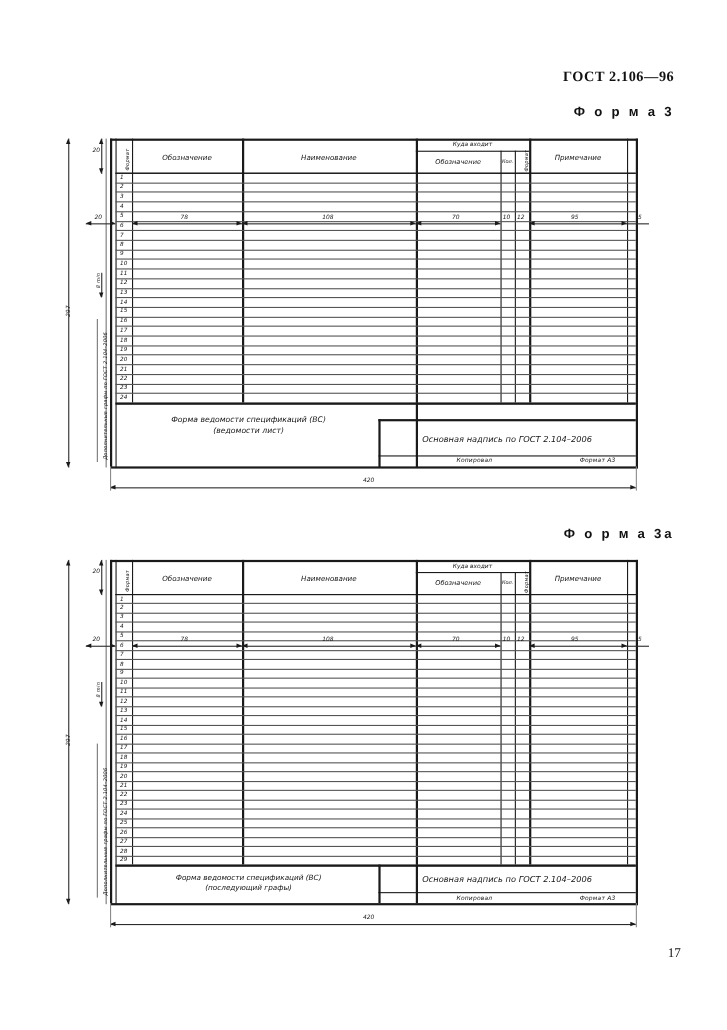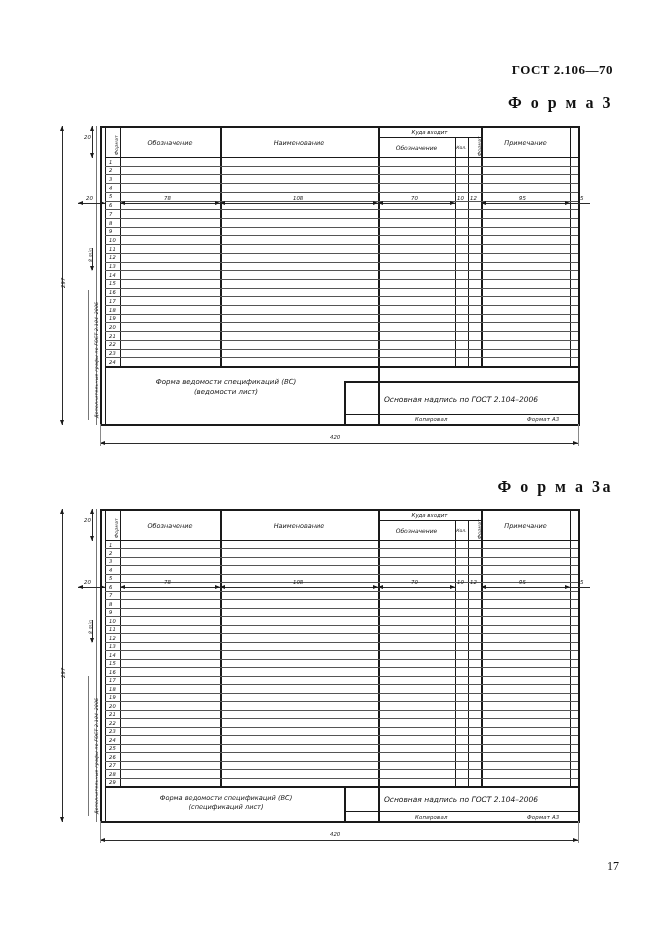--- a/index.html
+++ b/index.html
@@ -11,22 +11,22 @@
   .page{position:absolute;inset:0;}
 
   
   .std-no{
     position:absolute;right:48px;top:62px;
     font-family:"Liberation Serif", serif;
     font-weight:bold;font-size:13px;letter-spacing:.5px;
   }
   .form-label{
     position:absolute;right:48px;
-    font-family:Liberation Serif, serif;
-    font-weight:bold;font-size:16px;letter-spacing:2.5px;
+    font-family:Liberation Sans, sans-serif;
+    font-weight:bold;font-size:12px;letter-spacing:2.5px;
   }
   .form-label.f3{top:94px;}
   .form-label.f3a{top:478px;}
   .page-no{
     position:absolute;right:42px;bottom:62px;
     font-size:12px;font-family:"Liberation Serif", serif;
   }
 
   
   .dwg{position:absolute;}
@@ -71,21 +71,21 @@
   .arr-l{border-top:2px solid transparent;border-bottom:2px solid transparent;border-right:5px solid #1a1a1a;}
   .arr-r{border-top:2px solid transparent;border-bottom:2px solid transparent;border-left:5px solid #1a1a1a;}
   .arr-u{border-left:2px solid transparent;border-right:2px solid transparent;border-bottom:5px solid #1a1a1a;}
   .arr-d{border-left:2px solid transparent;border-right:2px solid transparent;border-top:5px solid #1a1a1a;}
 </style>
 </head>
 <body>
 
 <div class="page">
 
-  <div class="std-no">ГОСТ 2.106—70</div>
+  <div class="std-no">ГОСТ 2.106—96</div>
   <div class="form-label f3">Ф о р м а  3</div>
   <div class="form-label f3a">Ф о р м а  3а</div>
   <div class="page-no">17</div>
 
   <div class="dwg" id="d1" style="left:0;top:0;width:661px;height:460px;">
 
     <div class="ln hl thick" style="left:100px;top:126px;width:480px;"></div>
     <div class="ln hl thick" style="left:100px;top:424px;width:480px;"></div>
     <div class="ln vl thick" style="left:100px;top:126px;height:299px;"></div>
     <div class="ln vl thick" style="left:578px;top:126px;height:299px;"></div>
@@ -359,21 +359,21 @@
         <div class="hw num" style="left: 109px; top: 770.56px;">28</div>
         <div class="hw num" style="left: 109px; top: 779.04px;">29</div>
       </div>
 
     <div class="ln hl thick" style="left:105px;top:786px;width:473px;"></div>
     <div class="ln vl thick" style="left:344px;top:786px;height:35px;"></div>
     <div class="ln hl" style="left:344px;top:811px;width:234px;"></div>
 
     <div class="ctr" style="left:110px;top:788px;width:232px;height:30px;flex-direction:column;line-height:9px;font-size:6.6px;">
       <span>Форма ведомости спецификаций (ВС)</span>
-      <span>(спецификаций лист)</span>
+      <span>(последующий графы)</span>
     </div>
     <div class="ctr" style="left:346px;top:788px;width:230px;height:22px;font-size:7.5px;">
       <span>Основная надпись по ГОСТ 2.104–2006</span>
     </div>
     <div class="hw sm" style="left:415px;top:814px;">Копировал</div>
     <div class="hw sm" style="left:527px;top:814px;">Формат А3</div>
 
     <div class="ln vl" style="left:88px;top:676px;height:140px;background:#777;"></div>
     <div class="hw xs vert" style="left:94px;top:814px;">Дополнительные графы по ГОСТ 2.104–2006</div>
 

